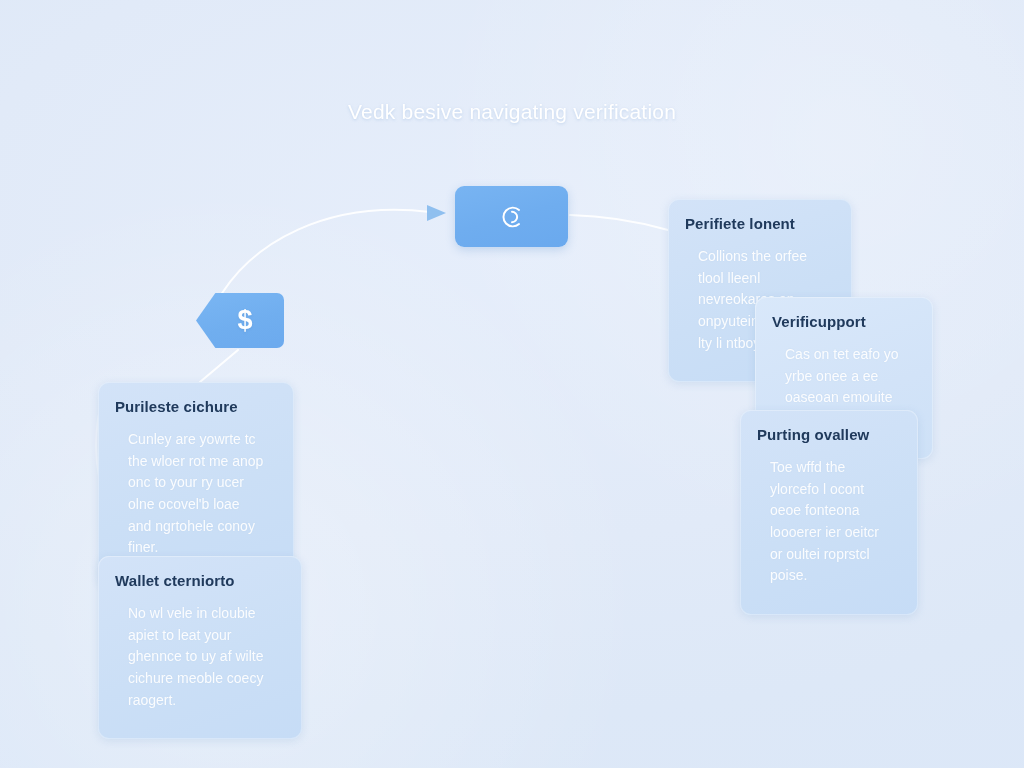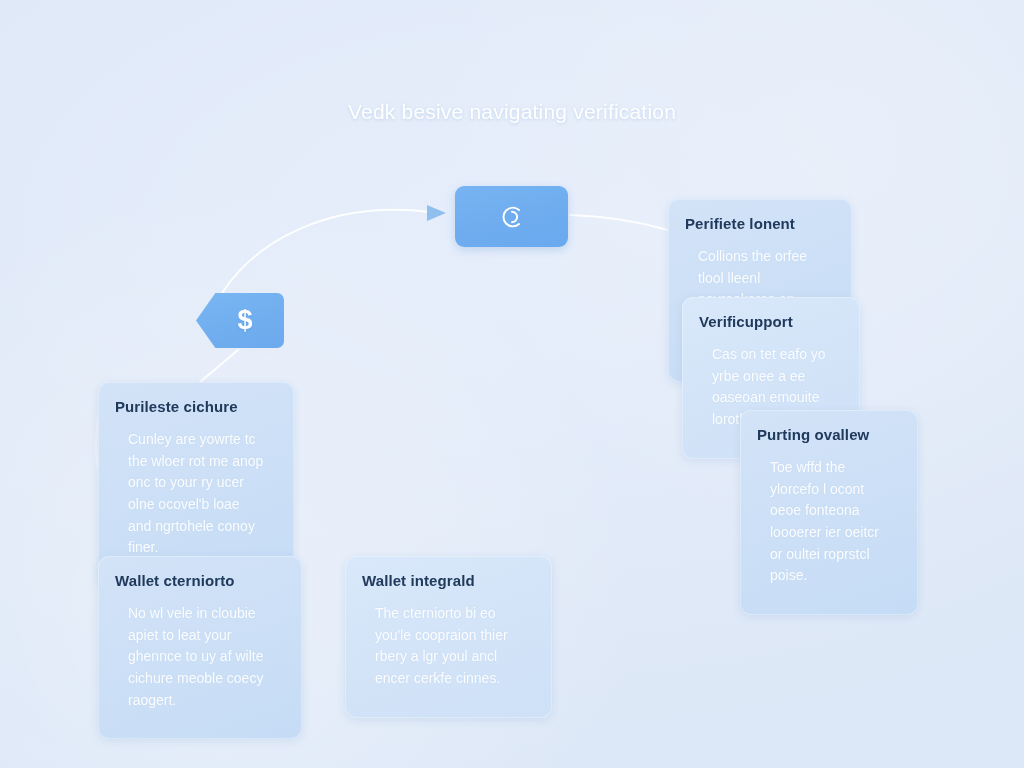--- a/index.html
+++ b/index.html
@@ -187,39 +187,35 @@
 
   <div class="icon-node-chevron">
     <span class="glyph-dollar">$</span>
   </div>
 
   <div class="card" style="left:668px; top:199px; width:184px;">
     <div class="card-title">Perifiete lonent</div>
     <div class="card-body">Collions the orfee tlool lleenl nevreokares an onpyuteingy vidaen lty li ntboyle.</div>
   </div>
 
-  <div class="card pale" style="left:682px; top:297px; width:178px;">
+  <div class="card pale" style="left:755px; top:297px; width:178px;">
     <div class="card-title">Verificupport</div>
     <div class="card-body">Cas on tet eafo yo yrbe onee a ee oaseoan emouite lorotly nin etboes.</div>
   </div>
 
   <div class="card" style="left:740px; top:410px; width:178px;">
     <div class="card-title">Purting ovallew</div>
     <div class="card-body">Toe wffd the ylorcefo l ocont oeoe fonteona loooerer ier oeitcr or oultei roprstcl poise.</div>
   </div>
 
   <div class="card" style="left:98px; top:382px; width:196px;">
     <div class="card-title">Purileste cichure</div>
     <div class="card-body">Cunley are yowrte tc the wloer rot me anop onc to your ry ucer olne ocovel'b loae and ngrtohele conoy finer.</div>
   </div>
 
   <div class="card" style="left:98px; top:556px; width:204px;">
     <div class="card-title">Wallet cterniorto</div>
     <div class="card-body">No wl vele in cloubie apiet to leat your ghennce to uy af wilte cichure meoble coecy raogert.</div>
   </div>
 
-  <div class="card pale" style="left:345px; top:556px; width:207px;">
-    <div class="card-title">Wallet integrald</div>
-    <div class="card-body">The cterniorto bi eo you'le coopraion thier rbery a lgr youl ancl encer cerkfe cinnes.</div>
-  </div>
 
 
 </div>
 
 </body></html>

